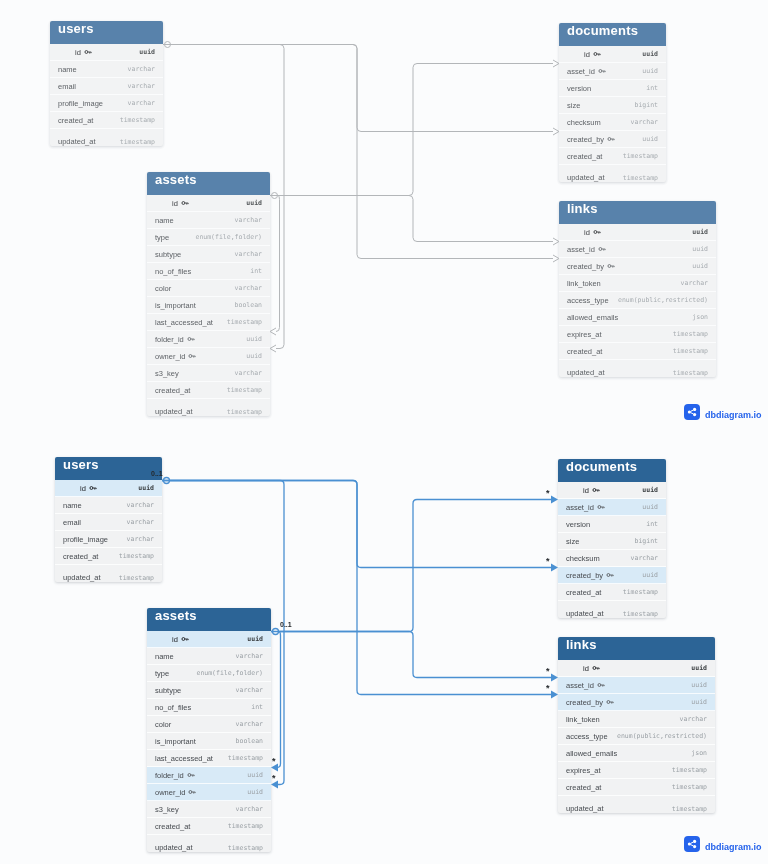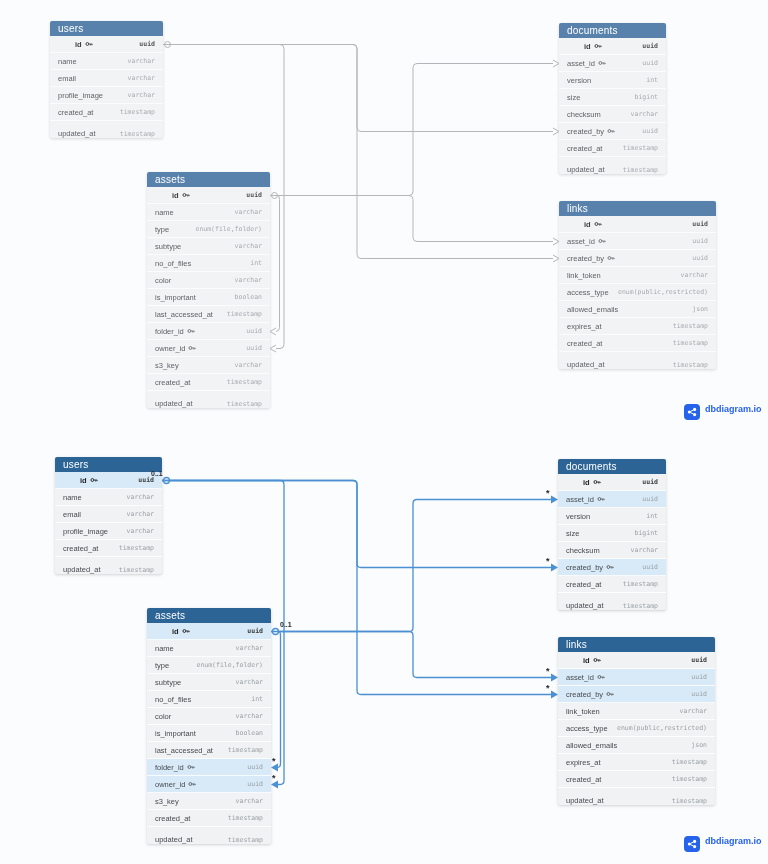--- a/index.html
+++ b/index.html
@@ -8,43 +8,43 @@
     font-family:"Liberation Sans",sans-serif;
   }
   .canvas{position:relative;width:768px;height:864px;background:#fbfcfd;}
   #wires{position:absolute;left:0;top:0;z-index:3;pointer-events:none;}
   .tbl{
     position:absolute;z-index:2;border-radius:2px;overflow:hidden;
     background:#f1f2f3;box-shadow:0 1px 3px rgba(50,60,75,.22);
   }
   .tbl.muted{opacity:.87;}
   .tbl-header{
-    height:15px;line-height:15px;padding:0 8px;color:#fff;
-    font-size:10px;font-weight:normal;letter-spacing:.2px;
+    height:23px;line-height:15px;padding:0 8px;color:#fff;
+    font-size:13px;font-weight:bold;letter-spacing:.2px;
   }
   .frow{
     height:17px;box-sizing:border-box;display:flex;align-items:center;
     justify-content:space-between;padding:0 8px;
     border-bottom:1px solid rgba(255,255,255,.8);
   }
   .frow:last-child{border-bottom:none;align-items:flex-end;}
   .fname{
     font-size:7.5px;color:#474b50;display:flex;align-items:center;gap:3px;
     white-space:nowrap;
   }
   .ftype{
     font-size:6.5px;color:#9ba1a6;font-family:"DejaVu Sans Mono",monospace;
     white-space:nowrap;
   }
-  .frow.pk .fname{font-weight:bold;color:#222428;padding-left:17px;}
+  .frow.pk .fname{font-weight:normal;color:#222428;padding-left:17px;}
   .frow.pk .ftype{font-weight:bold;color:#3c4043;}
   .frow.hl{background:#d8eaf7;}
   .key-icon{color:#5f6368;flex:0 0 auto;}
   .frow.pk .key-icon{color:#26282b;}
-  .logo{position:absolute;display:flex;align-items:flex-start;gap:5px;z-index:4;cursor:pointer;}
+  .logo{position:absolute;display:flex;align-items:flex-end;gap:5px;z-index:4;cursor:pointer;}
   .logo-icon{
     width:16px;height:16px;border-radius:4px;background:#2563eb;
     display:flex;align-items:center;justify-content:center;flex:0 0 auto;
   }
   .logo-text{font-size:9px;font-weight:bold;color:#2563eb;}
   .logo-a{left:684px;top:404px;}
   .logo-b{left:684px;top:836px;}
   svg text{font-family:"Liberation Sans",sans-serif;}
 </style>
 </head>

